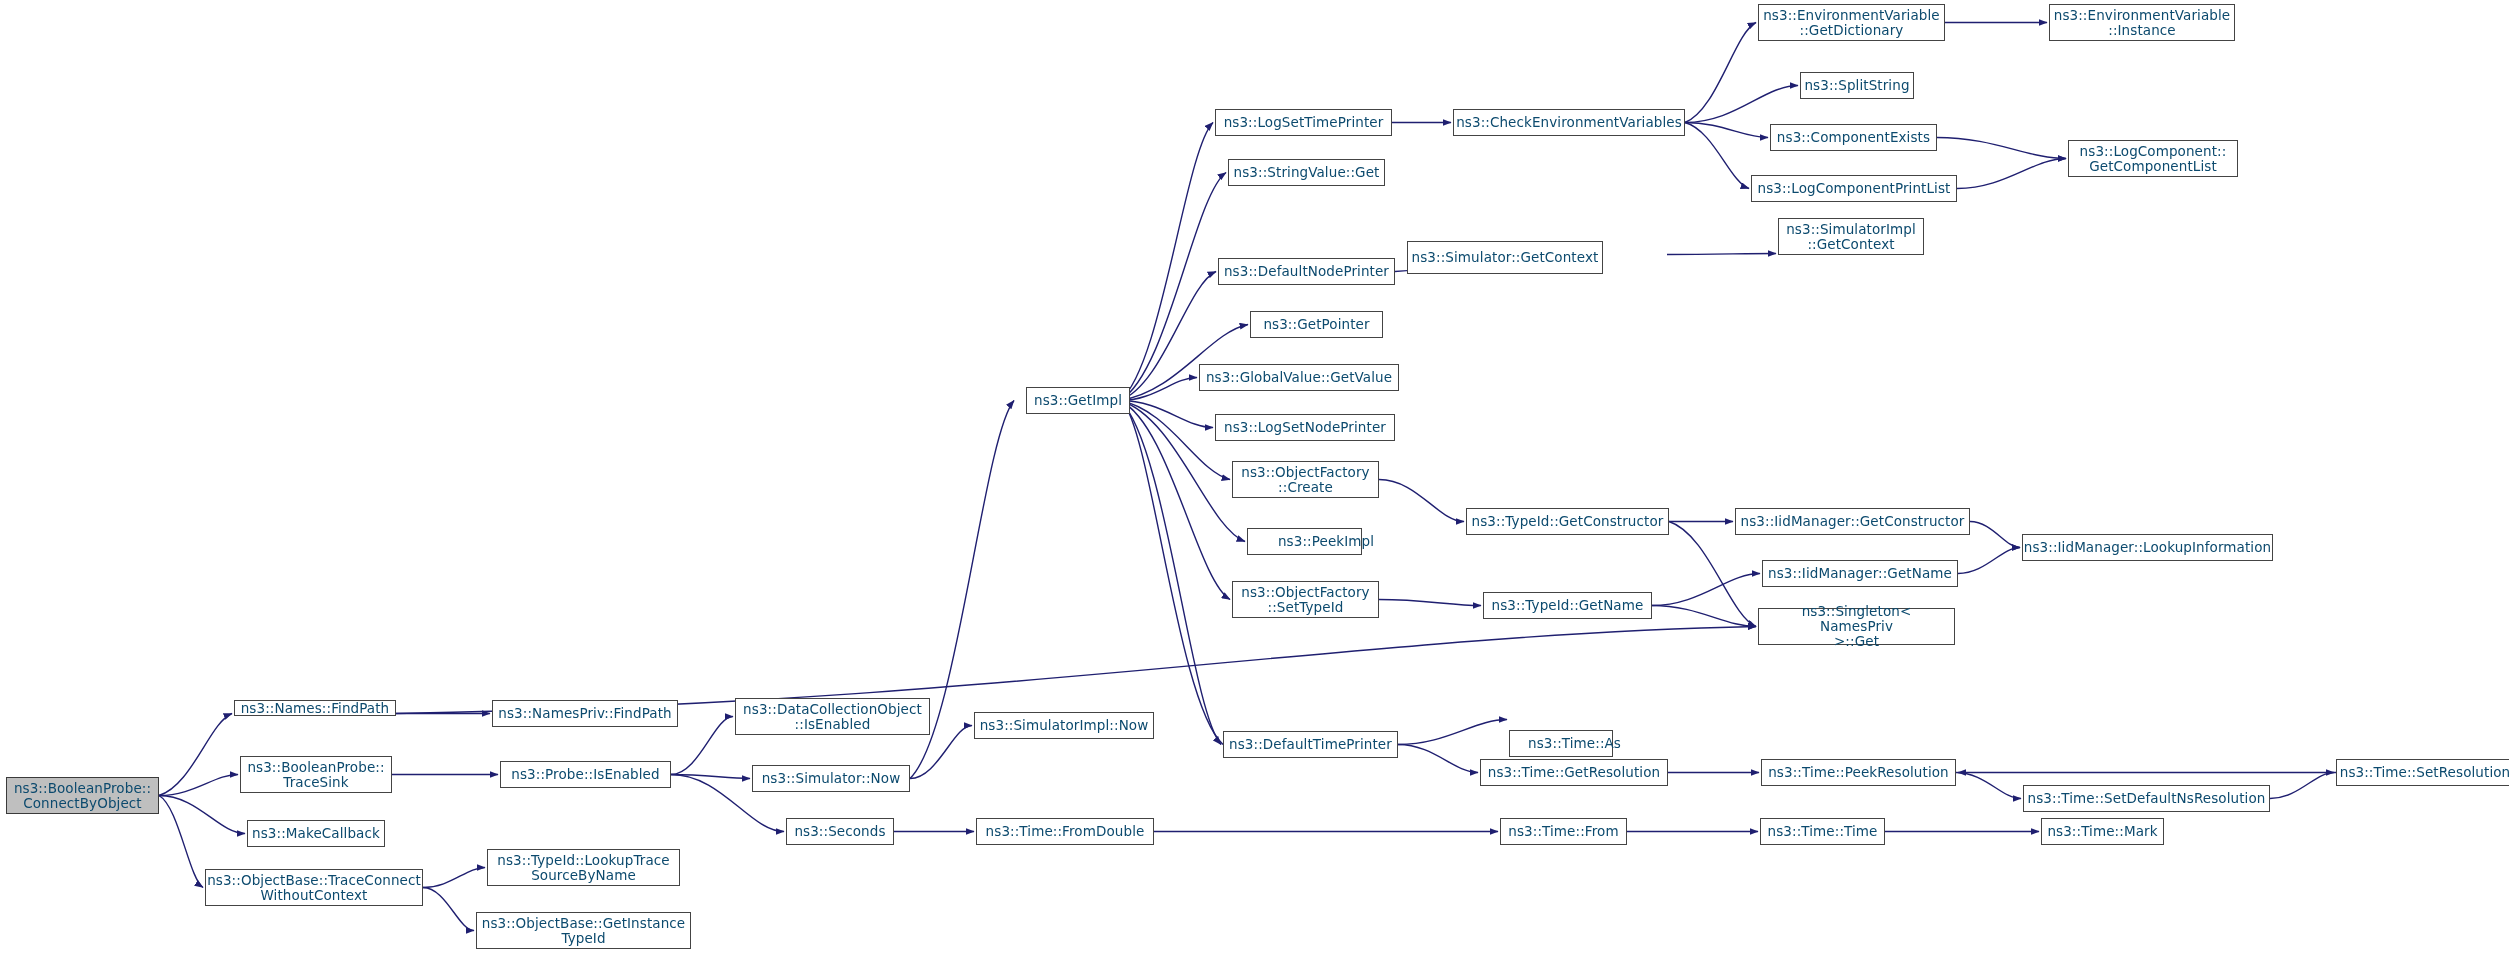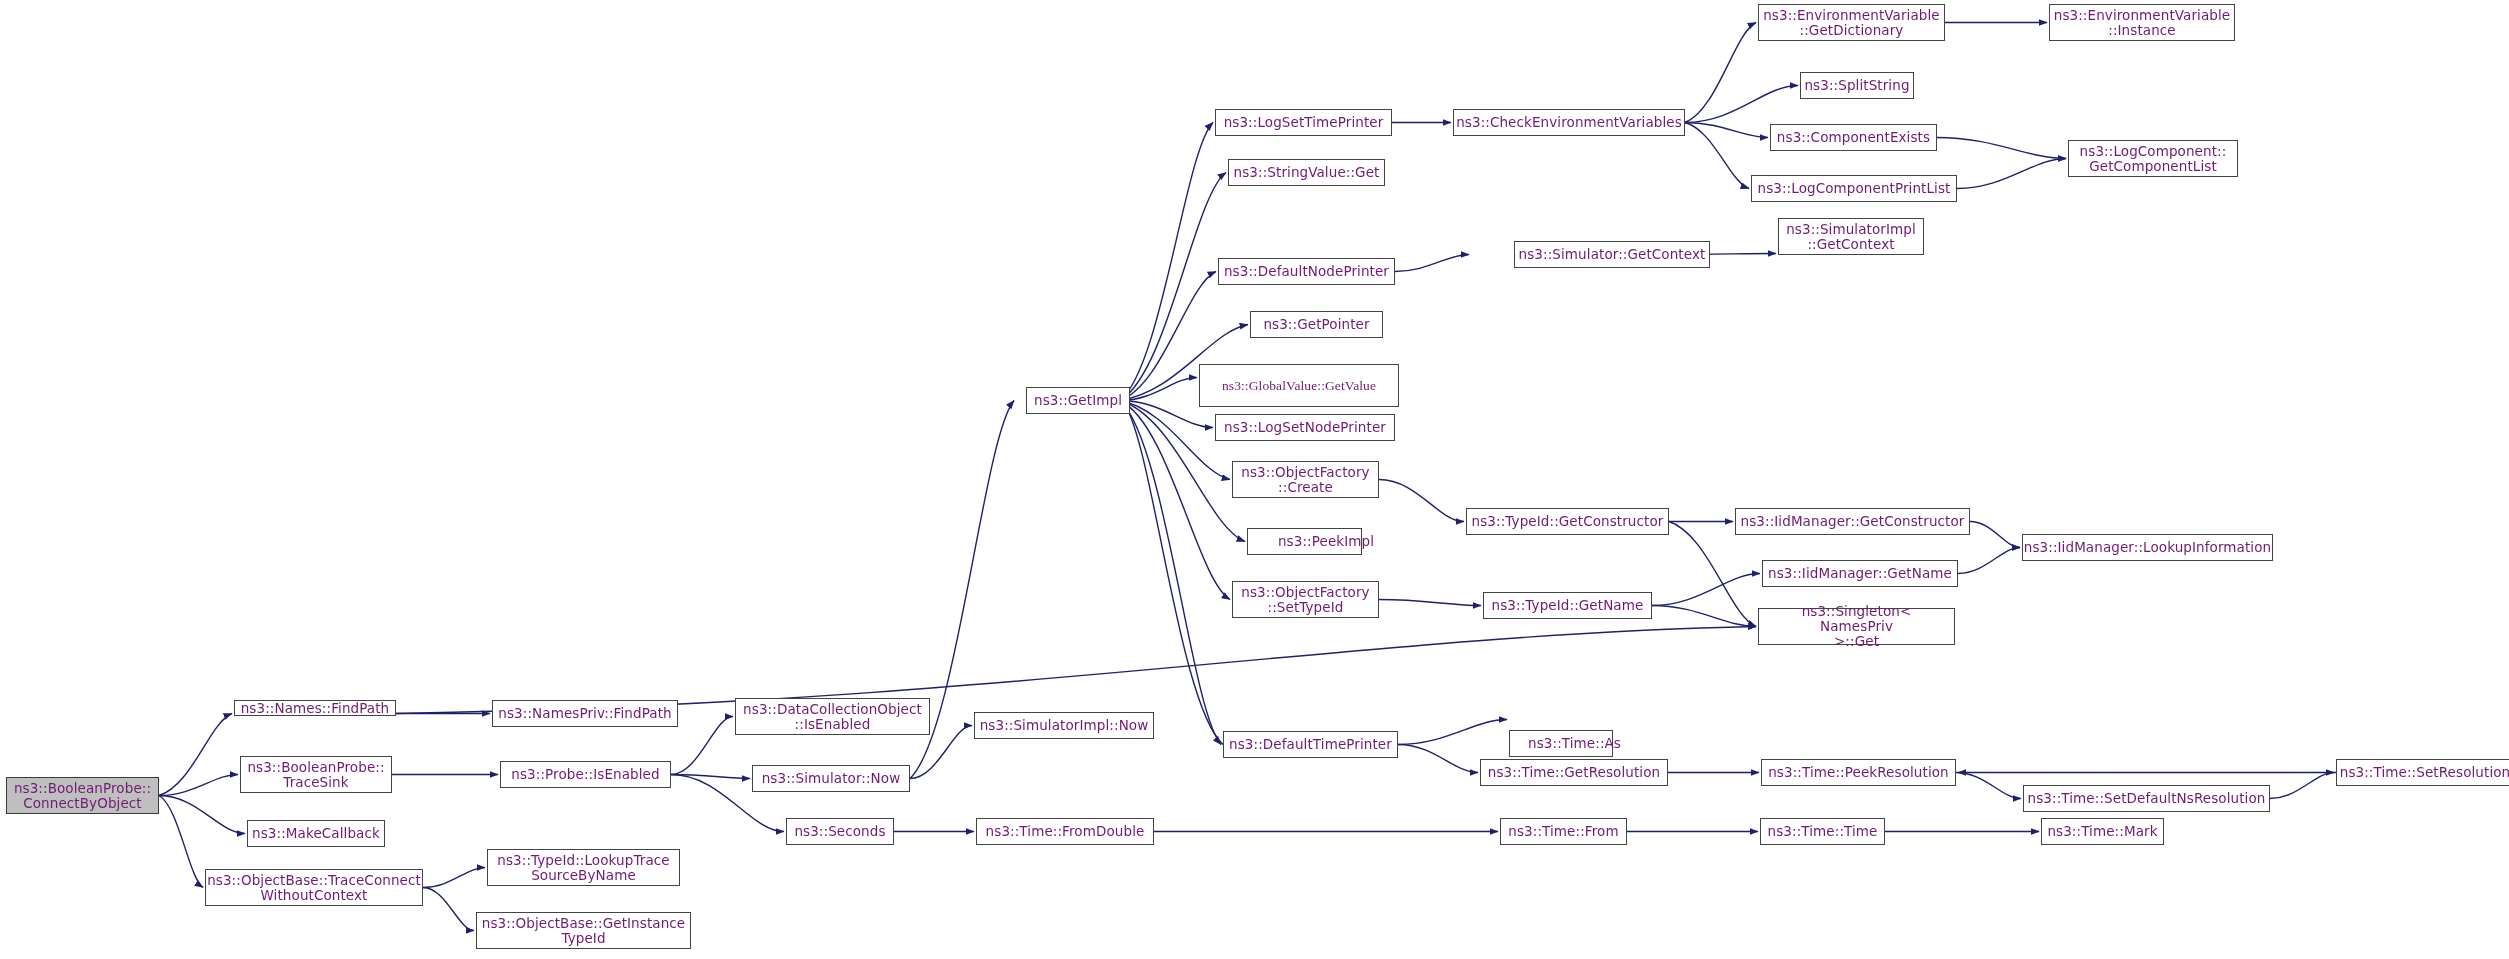--- a/index.html
+++ b/index.html
@@ -9,21 +9,21 @@
     background:#ffffff;
     font-family:"DejaVu Sans", sans-serif;
     overflow:hidden;
   }
   #edges{position:absolute;left:0;top:0;width:2509px;height:959px;pointer-events:none;}
   .node{
     position:absolute;
     box-sizing:border-box;
     border:1px solid #444444;
     background:#ffffff;
-    color:#701a75;
+    color:#0c4a6e;
     display:flex;
     align-items:center;
     justify-content:center;
     text-align:center;
     font-size:13.5px;
     line-height:15px;
     letter-spacing:0.1px;
     white-space:pre-line;
     padding:0 4px;
     z-index:2;
@@ -118,30 +118,30 @@
 ::IsEnabled</div>
       <div class="node" style="left: 752px; top: 765px; width: 158px; height: 27px;">ns3::Simulator::Now</div>
       <div class="node" style="left: 786px; top: 818px; width: 108px; height: 27px;">ns3::Seconds</div>
       <div class="node" style="left: 974px; top: 712px; width: 180px; height: 27px;">ns3::SimulatorImpl::Now</div>
       <div class="node" style="left: 976px; top: 818px; width: 178px; height: 27px;">ns3::Time::FromDouble</div>
       <div class="node" style="left: 1016px; top: 387px; width: 104px; height: 27px; margin-left: 10px;">ns3::GetImpl</div>
       <div class="node" style="left: 1215px; top: 109px; width: 177px; height: 27px;">ns3::LogSetTimePrinter</div>
       <div class="node" style="left: 1228px; top: 159px; width: 157px; height: 27px;">ns3::StringValue::Get</div>
       <div class="node" style="left: 1218px; top: 258px; width: 177px; height: 27px;">ns3::DefaultNodePrinter</div>
       <div class="node" style="left: 1250px; top: 311px; width: 133px; height: 27px;">ns3::GetPointer</div>
-      <div class="node" style="left: 1199px; top: 364px; width: 200px; height: 43px; font-family: Liberation Serif, serif;">ns3::GlobalValue::GetValue</div>
+      <div class="node" style="left: 1199px; top: 364px; width: 200px; height: 27px;">ns3::GlobalValue::GetValue</div>
       <div class="node" style="left: 1215px; top: 414px; width: 180px; height: 27px;">ns3::LogSetNodePrinter</div>
       <div class="node" style="left: 1232px; top: 461px; width: 147px; height: 37px;">ns3::ObjectFactory
 ::Create</div>
       <div class="node" style="left: 1247px; top: 528px; width: 115px; height: 27px; padding-left: 47px;">ns3::PeekImpl</div>
       <div class="node" style="left: 1232px; top: 581px; width: 147px; height: 37px;">ns3::ObjectFactory
 ::SetTypeId</div>
       <div class="node" style="left: 1223px; top: 731px; width: 175px; height: 27px;">ns3::DefaultTimePrinter</div>
       <div class="node" style="left: 1453px; top: 109px; width: 232px; height: 27px;">ns3::CheckEnvironmentVariables</div>
-      <div class="node" style="left: 1514px; top: 241px; width: 196px; height: 27px;">ns3::Simulator::GetContext</div>
+      <div class="node" style="left: 1407px; top: 241px; width: 196px; height: 33px;">ns3::Simulator::GetContext</div>
       <div class="node" style="left: 1466px; top: 508px; width: 203px; height: 27px;">ns3::TypeId::GetConstructor</div>
       <div class="node" style="left: 1483px; top: 592px; width: 169px; height: 27px;">ns3::TypeId::GetName</div>
       <div class="node" style="left: 1509px; top: 730px; width: 104px; height: 27px; padding-left: 31px;">ns3::Time::As</div>
       <div class="node" style="left: 1480px; top: 759px; width: 188px; height: 27px;">ns3::Time::GetResolution</div>
       <div class="node" style="left: 1500px; top: 818px; width: 127px; height: 27px;">ns3::Time::From</div>
       <div class="node" style="left: 1758px; top: 4px; width: 187px; height: 37px;">ns3::EnvironmentVariable
 ::GetDictionary</div>
       <div class="node" style="left: 1800px; top: 72px; width: 114px; height: 27px;">ns3::SplitString</div>
       <div class="node" style="left: 1770px; top: 124px; width: 167px; height: 27px;">ns3::ComponentExists</div>
       <div class="node" style="left: 1751px; top: 175px; width: 206px; height: 27px;">ns3::LogComponentPrintList</div>

